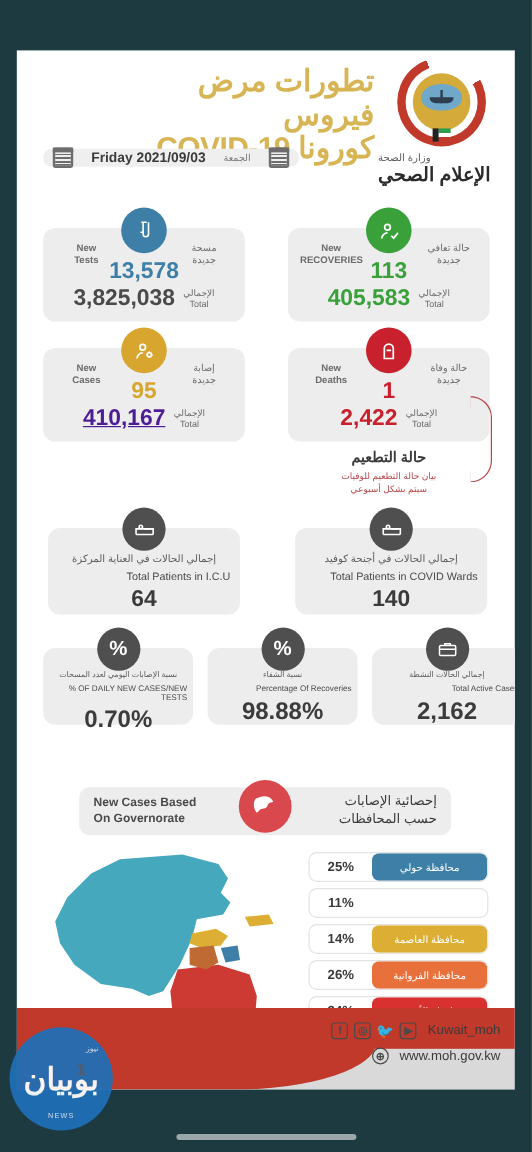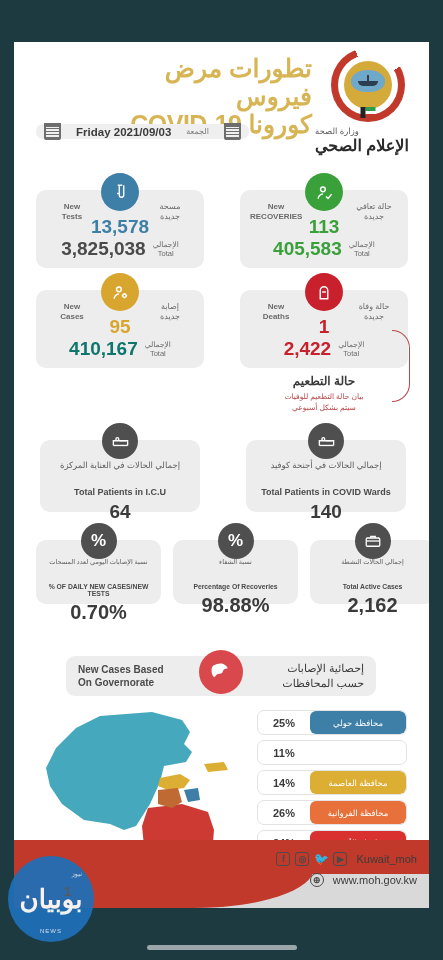--- a/index.html
+++ b/index.html
@@ -119,21 +119,21 @@
   
   .wide {
     position:absolute; background:#ededed; border-radius:10px;
   }
   .wide .badge {
     position:absolute; top:-17px; left:50%; transform:translateX(-50%);
     width:36px; height:36px; border-radius:50%; background:#4f4f4f;
     display:flex; align-items:center; justify-content:center; color:#fff;
   }
   .wide .ar { font-size:8.5px; color:#5d5d5d; direction:rtl; text-align:center; }
-  .wide .en { font-size:9px; color:#4a4a4a; font-weight:bold; text-align:center; margin-top:17px; }
+  .wide .en { font-size:9px; color:#4a4a4a; font-weight:normal; text-align:right; margin-top:5px; }
   .wide .num { font-size:19px; font-weight:bold; color:#3b3b3b; text-align:center; margin-top:4px; }
 
   .pct .ar { font-size:6.5px; }
   .pct .en { font-size:6.8px; }
   .pct .num { font-size:20px; }
 
   
   .vac-title {
     position:absolute; font-size:12px; font-weight:bold; color:#3b3b3b;
     direction:rtl; text-align:center;
@@ -326,21 +326,21 @@
         </svg>
       </div>
       <div class="lbl-en">
         <span>New</span><br><span>Cases</span>
       </div>
       <div class="lbl-ar">
         <span>إصابة</span><br><span>جديدة</span>
       </div>
       <div class="newval" style="color:#d8a62e;">95</div>
       <div class="totrow">
-        <div class="totval" style="color:#0f766e;">410,167</div>
+        <div class="totval" style="color:#4c1d95;text-decoration:underline;">410,167</div>
         <div class="totlbl">
           <span>الإجمالي</span><br><span>Total</span>
         </div>
       </div>
     </div>
 
     <div class="stat" style="left:226px; top:248px;">
       <div class="badge" style="background:#c8202c;">
         <svg width="18" height="18" viewBox="0 0 24 24" fill="none" stroke="#fff" stroke-width="1.9">
           <path d="M7 21V10a5 5 0 0 1 10 0v11z"></path>

